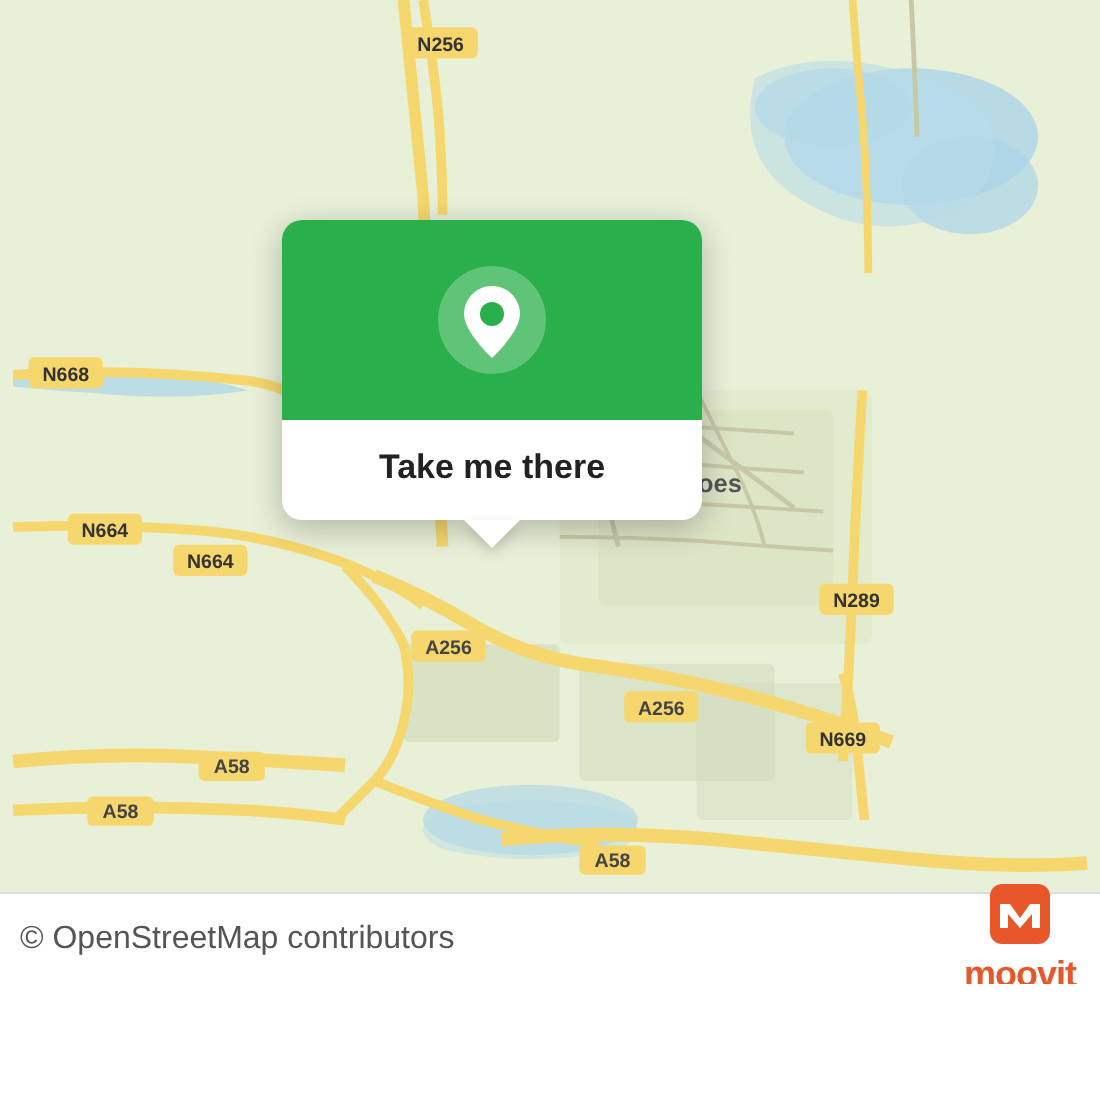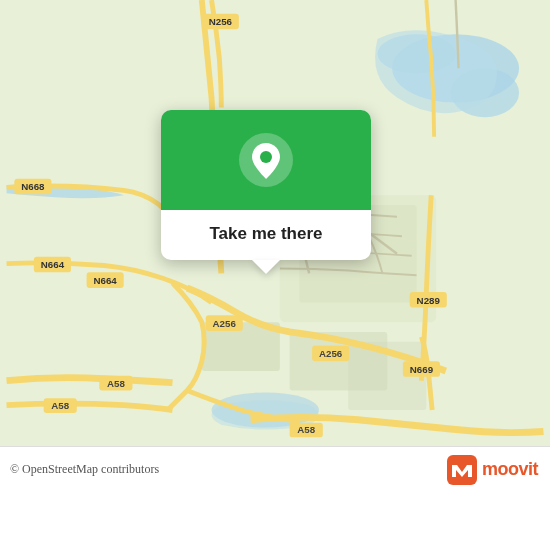--- a/index.html
+++ b/index.html
@@ -24,21 +24,21 @@
     #map-svg {
       position: absolute;
       top: 0; left: 0;
       width: 100%; height: 100%;
     }
 
     
     #popup-card {
       position: absolute;
       top: 110px;
-      left: 161px;
+      left: 141px;
       width: 210px;
       background: white;
       border-radius: 10px;
       box-shadow: 0 4px 16px rgba(0,0,0,0.25);
       display: flex;
       flex-direction: column;
       align-items: center;
       overflow: visible;
       z-index: 10;
     }
@@ -93,29 +93,29 @@
       background: white;
       border-top: 1px solid #ddd;
       display: flex;
       align-items: center;
       justify-content: space-between;
       padding: 0 12px 0 10px;
       z-index: 20;
     }
 
     #attribution {
-      font-size: 12px;
+      font-size: 16px;
       color: #555;
-      font-family: Liberation Serif, serif;
     }
 
     #moovit-logo {
       display: flex;
       align-items: center;
       gap: 5px;
+      flex-direction: column;
     }
 
     #moovit-icon {
       width: 30px;
       height: 30px;
     }
 
     #moovit-text {
       font-size: 18px;
       font-weight: 700;

